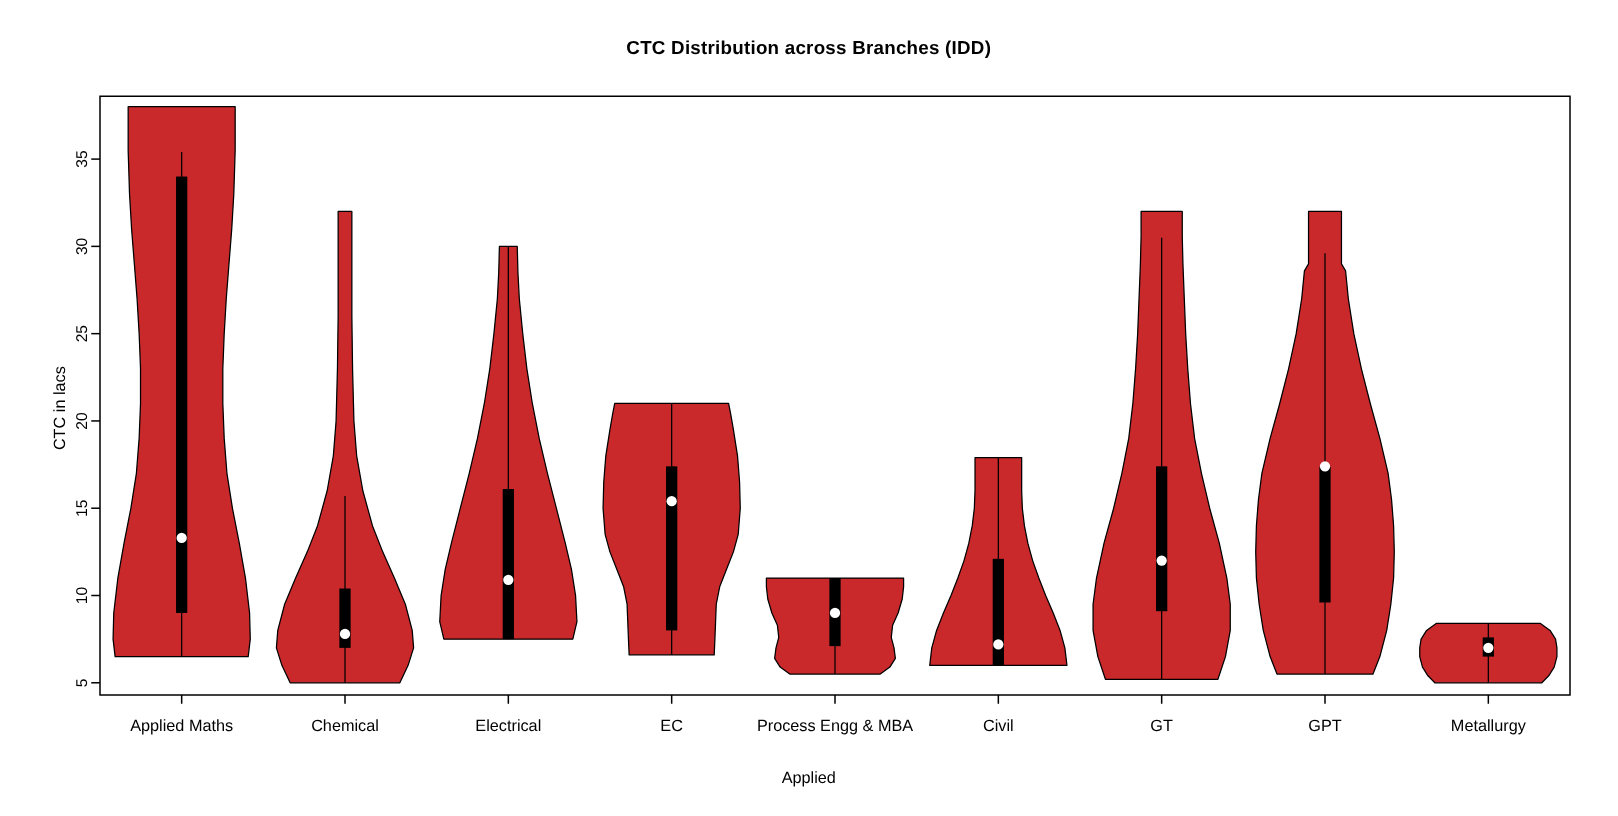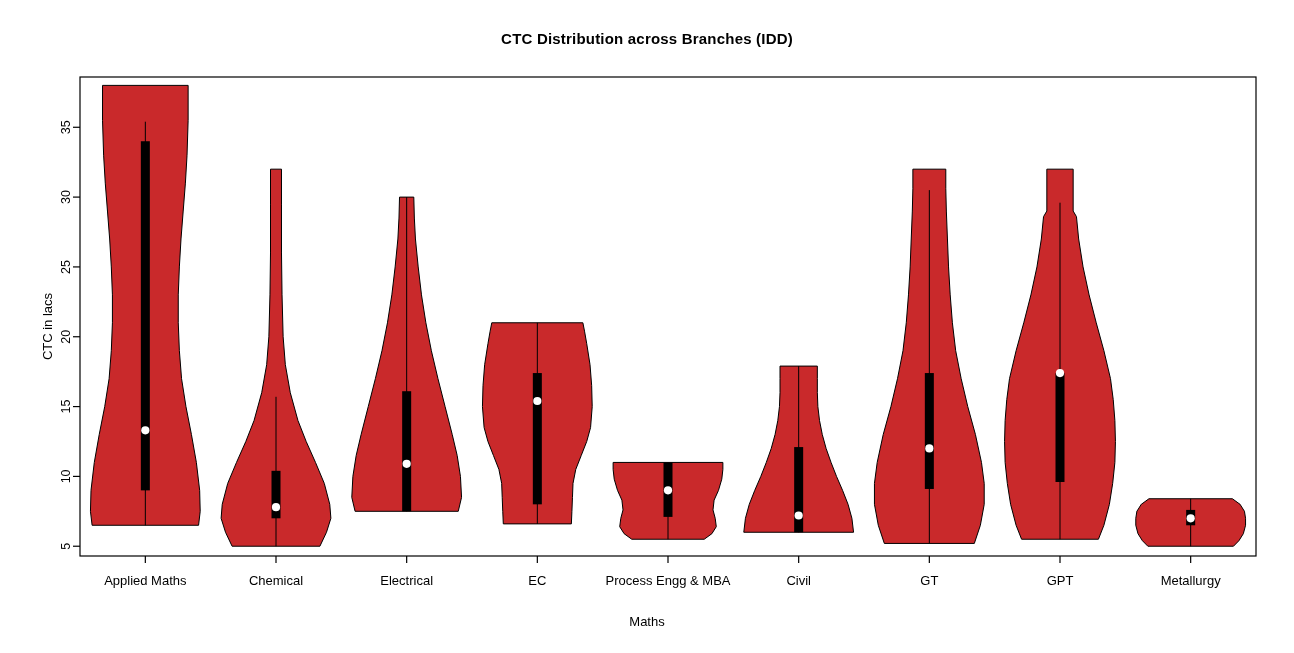--- a/index.html
+++ b/index.html
@@ -29,21 +29,21 @@
 <body>
 
 <div id="stage">
 
   <div id="chart-title">CTC Distribution across Branches (IDD)</div>
 
   <div id="ylab">
     <span>CTC in lacs</span>
   </div>
 
-  <div id="xlab">Maths</div>
+  <div id="xlab">Applied</div>
 
   <svg id="plot-svg" width="1294" height="653">
     <g id="violins">
         <polygon points="198.57,525.28 200.21,511.31 199.66,490.36 196.37,462.43 191.43,434.50 185.94,406.57 181.55,378.64 179.36,350.71 178.26,322.78 178.26,294.85 179.36,266.92 181.01,238.99 183.20,211.06 185.40,183.13 187.04,155.20 188.14,120.29 188.14,85.38 102.53,85.38 102.53,120.29 103.62,155.20 105.27,183.13 107.47,211.06 109.66,238.99 111.31,266.92 112.41,294.85 112.41,322.78 111.31,350.71 109.11,378.64 104.72,406.57 99.23,434.50 94.29,462.43 91.00,490.36 90.45,511.31 92.10,525.28" fill="#c9292b" stroke="#000000" stroke-width="1" stroke-linejoin="round"></polygon>
         <line x1="145.33333333333331" x2="145.33333333333331" y1="121.68804664723041" y2="525.2769679300292" stroke="#000000" stroke-width="1"></line>
         <rect x="140.83333333333331" y="141.2390670553936" width="9" height="349.12536443148684" fill="#000000"></rect>
         <circle cx="145.33333333333331" cy="430.31486880466474" r="4.1" fill="#ffffff"></circle>
         <polygon points="319.90,546.22 326.49,532.26 330.88,518.29 329.78,504.33 324.29,483.38 315.51,462.43 306.18,441.49 297.95,420.54 290.27,392.61 285.33,364.68 283.13,336.75 282.04,294.85 281.49,252.96 281.49,204.08 281.49,169.17 270.51,169.17 270.51,204.08 270.51,252.96 269.96,294.85 268.87,336.75 266.67,364.68 261.73,392.61 254.05,420.54 245.82,441.49 236.49,462.43 227.71,483.38 222.22,504.33 221.12,518.29 225.51,532.26 232.10,546.22" fill="#c9292b" stroke="#000000" stroke-width="1" stroke-linejoin="round"></polygon>
         <line x1="276" x2="276" y1="396.798833819242" y2="546.2244897959183" stroke="#000000" stroke-width="1"></line>
         <rect x="271.5" y="470.8134110787172" width="9" height="47.48104956268219" fill="#000000"></rect>

